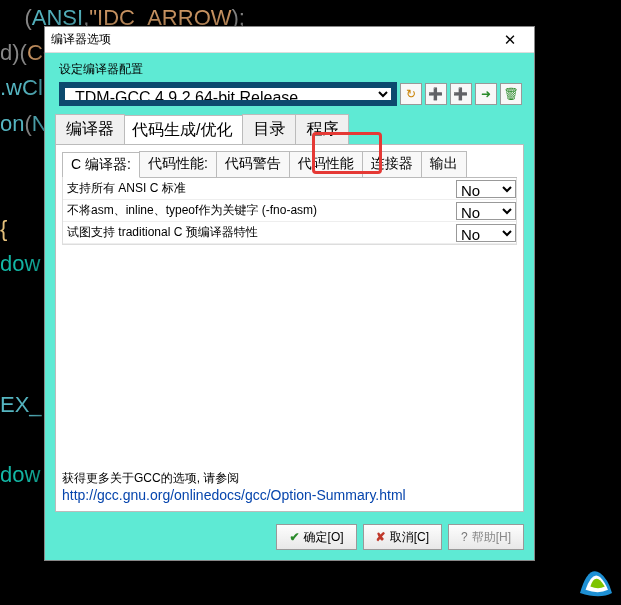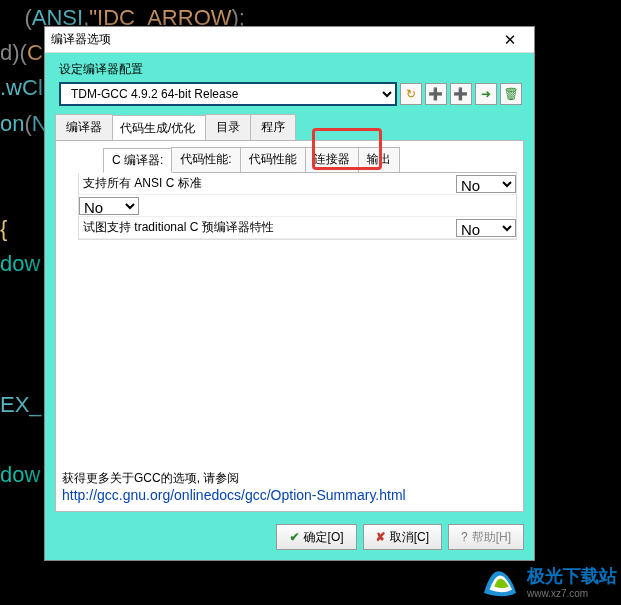--- a/index.html
+++ b/index.html
@@ -11,37 +11,37 @@
   .bg-code .gold { color: #e5c07b; }
   .bg-code .pink { color: #e06c75; }
   .bg-code .orange { color: #d19a66; }
   .dialog { position: absolute; left: 44px; top: 26px; width: 491px; height: 535px; background: #5eead4; border: 1px solid #888; box-shadow: 0 4px 24px rgba(0,0,0,0.6); display: flex; flex-direction: column; }
   .titlebar { height: 26px; background: #fff; display: flex; align-items: center; padding: 0 6px; border-bottom: 1px solid #ddd; font-size: 12px; }
   .titlebar-title { flex: 1; }
   .titlebar-close { width: 36px; text-align: center; font-size: 15px; cursor: pointer; }
   .profile-area { padding: 8px 12px 4px 14px; }
   .profile-label { font-size: 12px; margin-bottom: 4px; }
   .profile-row { display: flex; align-items: center; gap: 3px; }
-  .profile-select { flex: 1; height: 24px; font-size: 12px; padding: 0 6px; background: #fff; border: 2px solid #0c4a6e; }
+  .profile-select { flex: 1; height: 24px; font-size: 16px; padding: 0 6px; background: #fff; border: 6px solid #0c4a6e; }
   .iconbtn { width: 22px; height: 22px; border: 1px solid #999; background: #f8f8f8; display: flex; align-items: center; justify-content: center; font-size: 12px; cursor: pointer; }
   .iconbtn.green { color: #2a8a2a; font-weight: bold; }
   .iconbtn.orange { color: #c88000; }
   .iconbtn.gr { color: #2a8a2a; }
-  .outer-tabs { display: flex; margin: 4px 10px 0 10px; font-size: 12px; }
+  .outer-tabs { display: flex; margin: 4px 10px 0 10px; font-size: 16px; }
   .outer-tab { padding: 4px 10px; border: 1px solid #bbb; border-bottom: none; background: #f0f0f0; margin-right: -1px; cursor: pointer; }
   .outer-tab.sel { background: #fff; position: relative; top: 1px; padding-left: 7px; }
   .tab-content { flex: 1; margin: 0 10px 6px 10px; background: #fff; border: 1px solid #bbb; padding: 6px 6px; display: flex; flex-direction: column; position: relative; }
-  .inner-tabs { display: flex; font-size: 12px; border-bottom: 1px solid #bbb; margin-left: 41px; }
+  .inner-tabs { display: flex; font-size: 14px; border-bottom: 1px solid #bbb; }
   .inner-tab { padding: 3px 8px; border: 1px solid #bbb; border-bottom: none; background: #f8f8f8; margin-right: -1px; cursor: pointer; }
   .inner-tab.sel { background: #fff; position: relative; top: 1px; border-bottom: 1px solid #fff; }
   .red-box { position: absolute; border: 3px solid #e53935; border-radius: 4px; width: 70px; height: 42px; left: 256px; top: -13px; pointer-events: none; }
   .option-row { display: flex; align-items: center; font-size: 12px; height: 22px; border-bottom: 1px solid #eee; }
   .option-label { flex: 1; padding-left: 4px; }
   .option-select { width: 60px; height: 18px; font-size: 15px; border: 1px solid #999; background: #fff; }
-  .options-area { border: 1px solid #ddd; border-top: none; margin-left: 16px; }
+  .options-area { border: 1px solid #ddd; border-top: none; }
   .footer-hint { font-size: 12px; padding: 6px 0 2px 0; }
   .footer-hint a { color: #0645AD; font-size: 14px; }
   .button-bar { display: flex; justify-content: flex-end; gap: 6px; padding: 6px 10px 10px 10px; }
   .btn { height: 26px; padding: 0 12px; border: 1px solid #999; background: linear-gradient(#fdfdfd,#e8e8e8); font-size: 12px; display: flex; align-items: center; gap: 4px; cursor: pointer; }
   .btn .check { color: #2a8a2a; font-weight: bold; }
   .btn .cross { color: #c0392b; font-weight: bold; }
   .btn .help { color: #777; }
   .btn.disabled { color: #888; }
   .watermark { position: absolute; right: 4px; bottom: 4px; display: flex; align-items: center; gap: 6px; }
   .watermark-logo { width: 42px; height: 40px; }
@@ -91,30 +91,32 @@
     <div class="outer-tab sel">代码生成/优化</div>
     <div class="outer-tab">目录</div>
     <div class="outer-tab">程序</div>
   </div>
 
   <div class="tab-content">
     <div class="red-box"></div>
     <div class="inner-tabs">
       <div class="inner-tab sel">C 编译器:</div>
       <div class="inner-tab">代码性能:</div>
+      <div class="inner-tab">代码警告</div>
       <div class="inner-tab">代码性能</div>
       <div class="inner-tab">连接器</div>
       <div class="inner-tab">输出</div>
     </div>
     <div class="options-area">
       <div class="option-row">
         <span class="option-label">支持所有 ANSI C 标准</span>
         <select class="option-select"><option>No</option></select>
       </div>
       <div class="option-row">
+        <span class="option-label">不将asm、inline、typeof作为关键字 (-fno-asm)</span>
         <select class="option-select"><option>No</option></select>
       </div>
       <div class="option-row">
         <span class="option-label">试图支持 traditional C 预编译器特性</span>
         <select class="option-select"><option>No</option></select>
       </div>
     </div>
     <div style="flex:1"></div>
     <div class="footer-hint">
       <span>获得更多关于GCC的选项, 请参阅</span><br>
@@ -137,17 +139,13 @@
       </button>
   </div>
 </div>
 
 <div class="watermark">
   <svg class="watermark-logo" viewBox="0 0 50 50">
     <path d="M5 40 Q15 5 30 15 Q40 22 45 40 Q30 48 5 40 Z" fill="#1e90d4"></path>
     <path d="M12 36 Q20 12 30 20 Q36 26 40 36 Q28 42 12 36 Z" fill="#fff"></path>
     <path d="M18 32 Q22 18 30 24 Q34 28 36 32 Q28 36 18 32 Z" fill="#7ec400"></path>
   </svg>
-  <div>
-    <span class="watermark-text">极光下载站</span>
-    <span class="watermark-sub">www.xz7.com</span>
-  </div>
 </div>
 
 </body></html>

